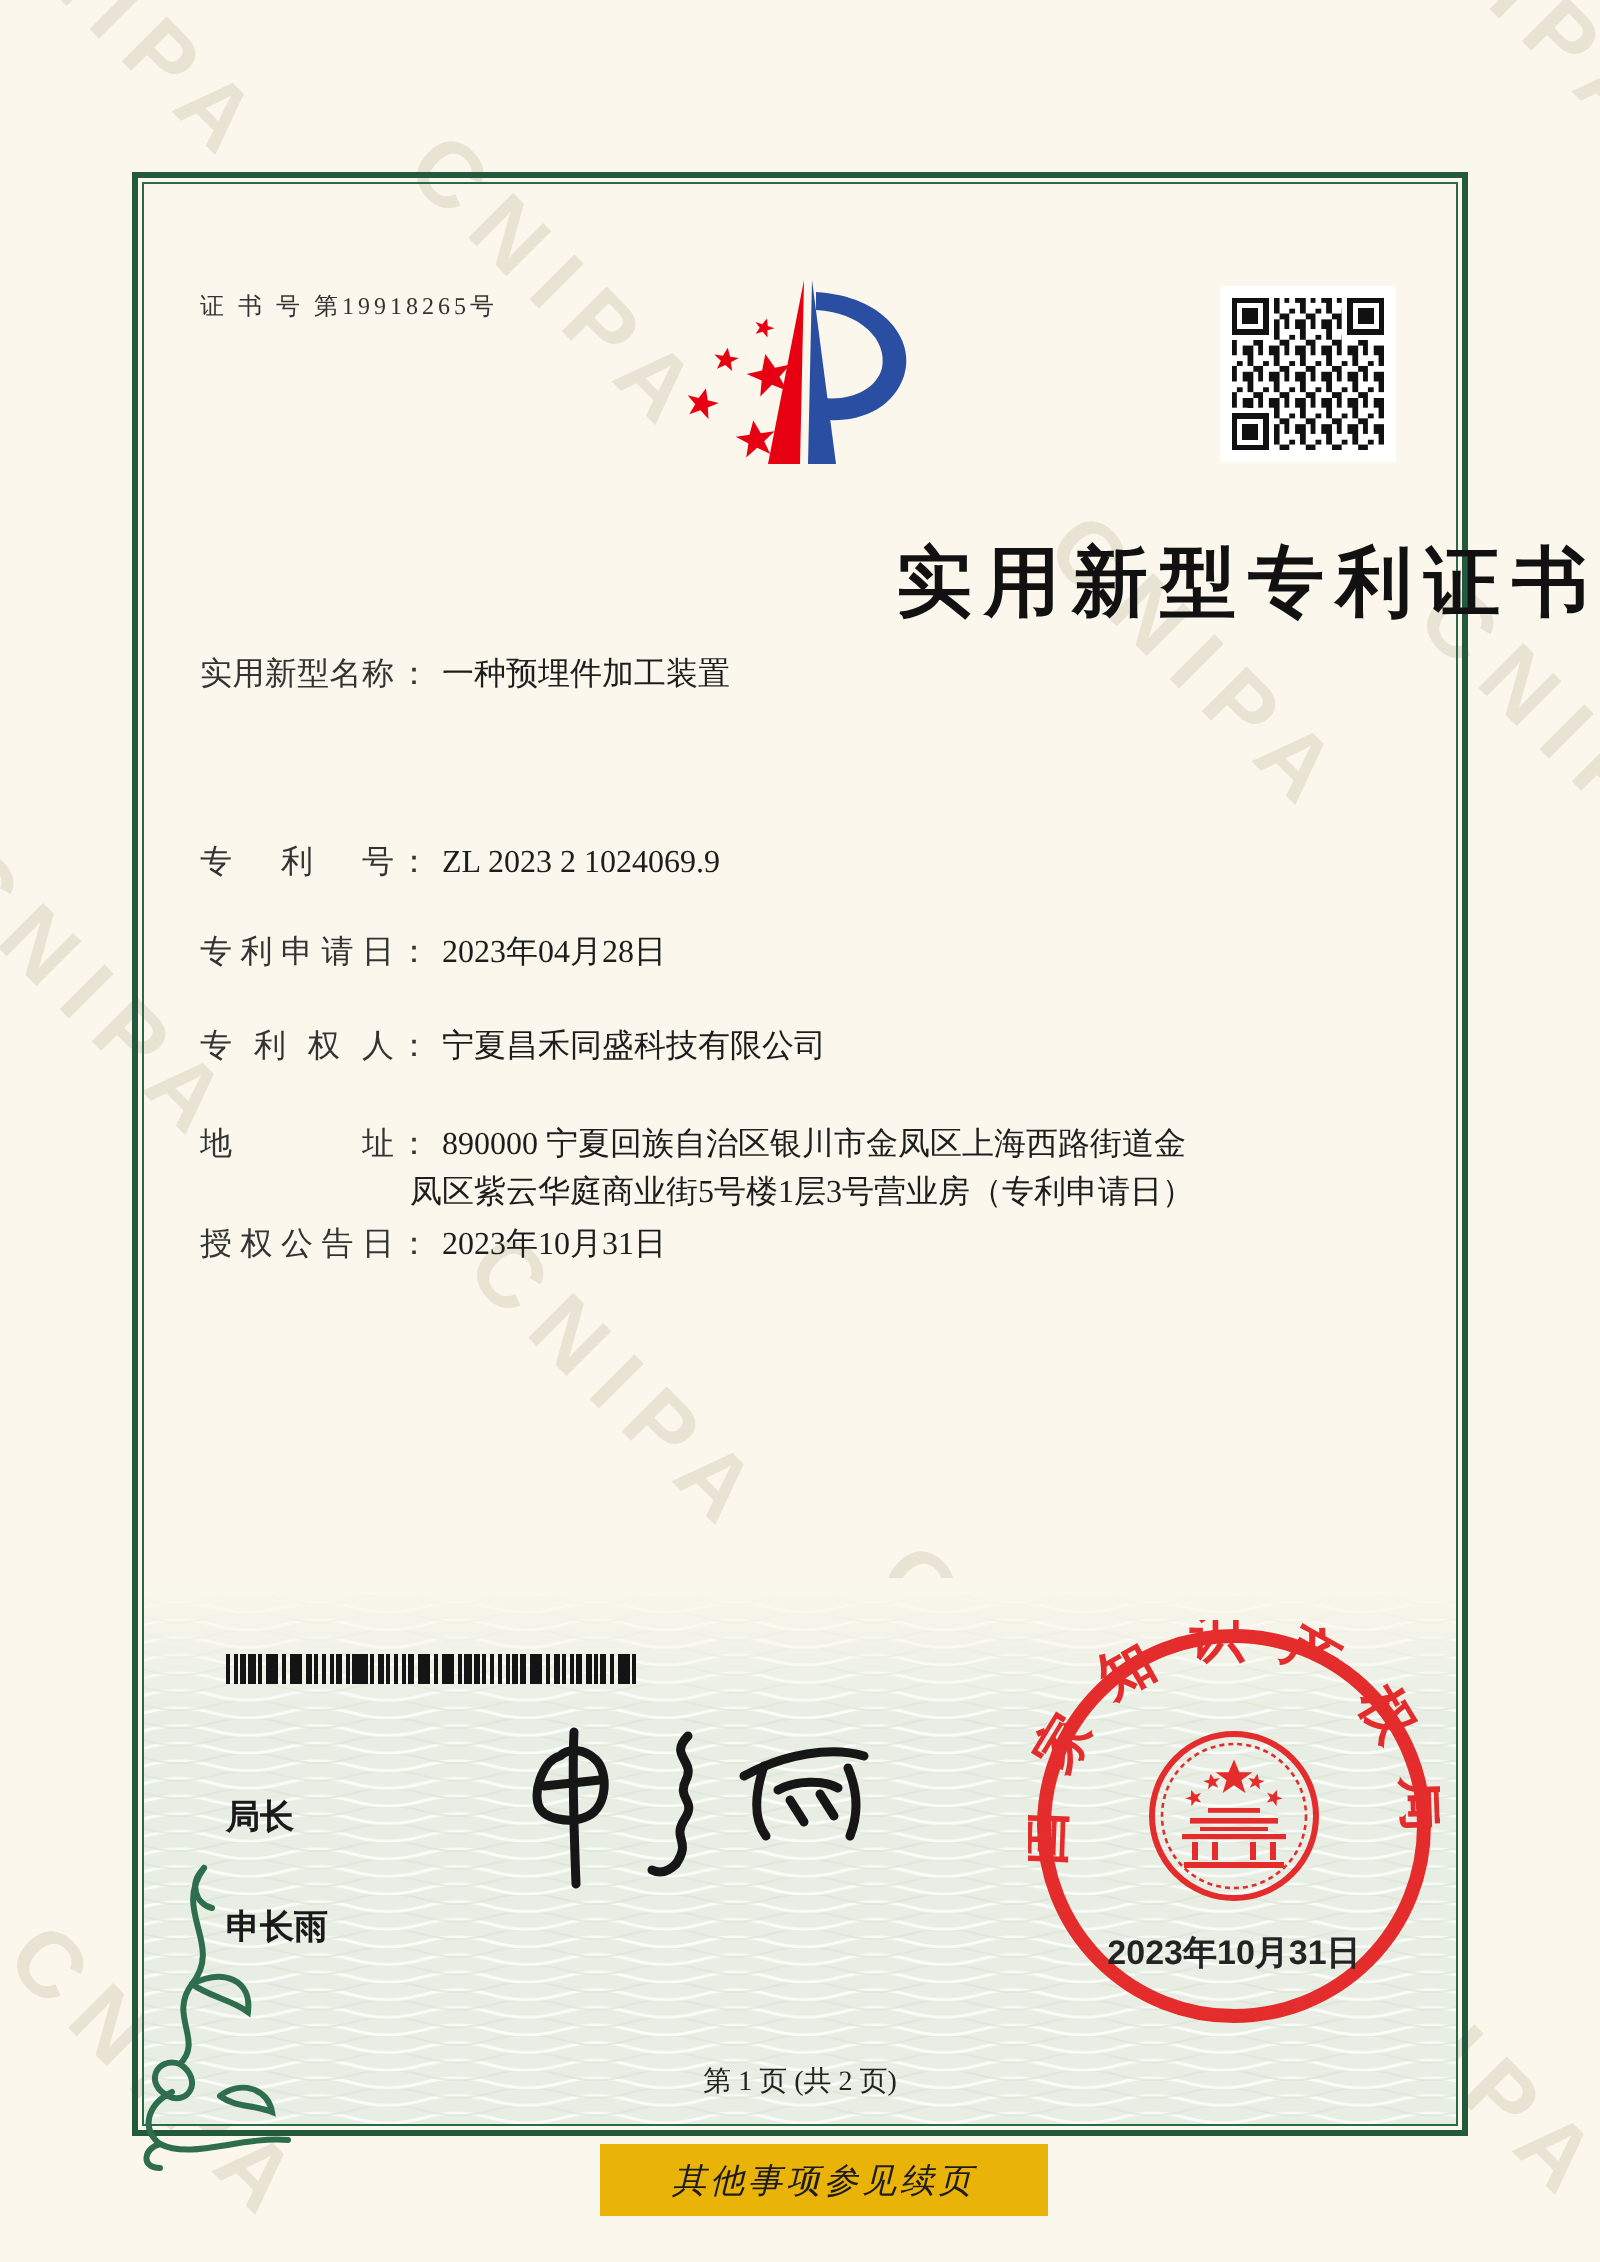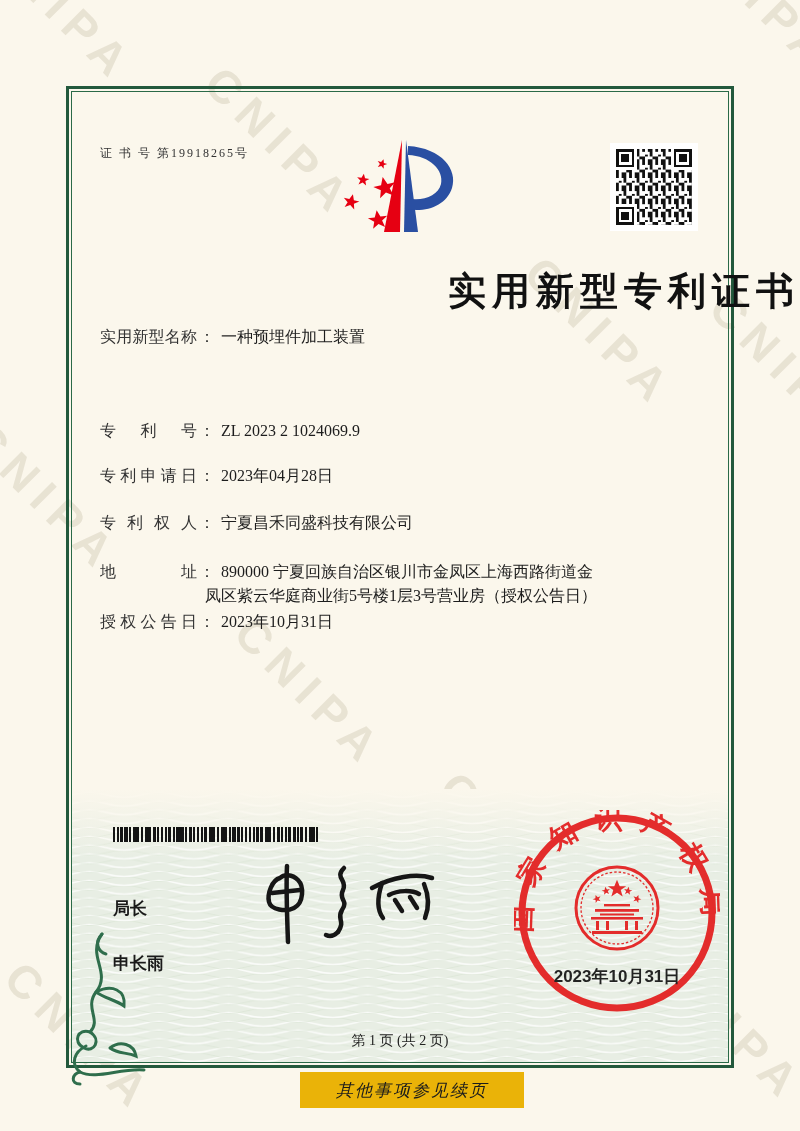--- a/index.html
+++ b/index.html
@@ -217,21 +217,21 @@
   </div>
   <div class="row" style="top:466px">
     <span class="lbl">专利申请日</span><span class="colon">：</span><span class="val">2023年04月28日</span>
   </div>
   <div class="row" style="top:513px">
     <span class="lbl">专利权人</span><span class="colon">：</span><span class="val">宁夏昌禾同盛科技有限公司</span>
   </div>
   <div class="row" style="top:562px">
     <span class="lbl">地址</span><span class="colon">：</span><span class="val">890000 宁夏回族自治区银川市金凤区上海西路街道金</span>
   </div>
-  <div class="addr2">凤区紫云华庭商业街5号楼1层3号营业房（授权公告日）</div>
+  <div class="addr2">凤区紫云华庭商业街5号楼1层3号营业房（专利申请日）</div>
   <div class="row" style="top:612px">
     <span class="lbl">授权公告日</span><span class="colon">：</span><span class="val">2023年10月31日</span>
   </div>
 
 
   <div class="barcode"></div>
 
   <div class="sig-title">局长</div>
   <div class="sig-name">申长雨</div>
 

